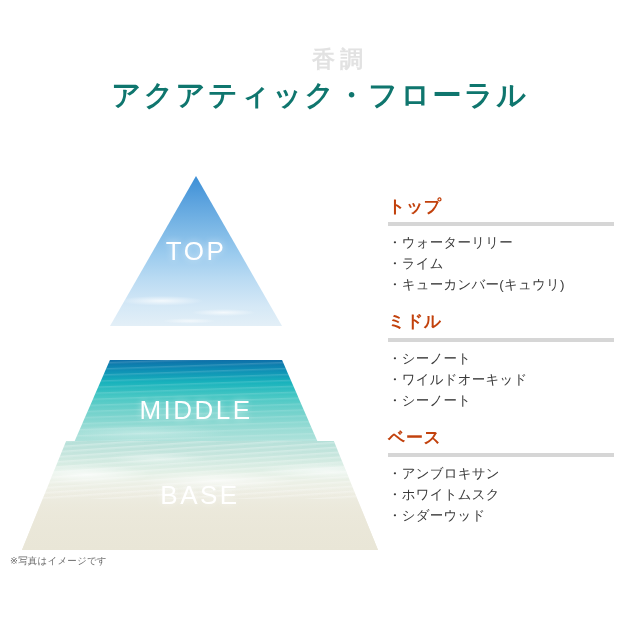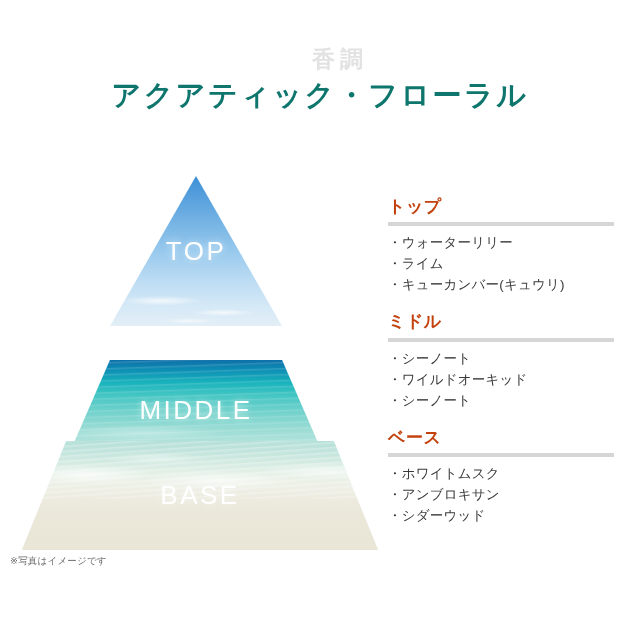--- a/index.html
+++ b/index.html
@@ -268,22 +268,22 @@
         <li class="note-item">・シーノート</li>
         <li class="note-item">・ワイルドオーキッド</li>
         <li class="note-item">・シーノート</li>
       </ul>
     </div>
 
     <div class="note-section">
       <div class="note-heading">ベース</div>
       <div class="note-rule"></div>
       <ul class="note-list">
+        <li class="note-item">・アンブロキサン</li>
         <li class="note-item">・ホワイトムスク</li>
-        <li class="note-item">・アンブロキサン</li>
         <li class="note-item">・シダーウッド</li>
       </ul>
     </div>
 
   </div>
 
   <div class="footnote">※写真はイメージです</div>
 
 </div>
 

